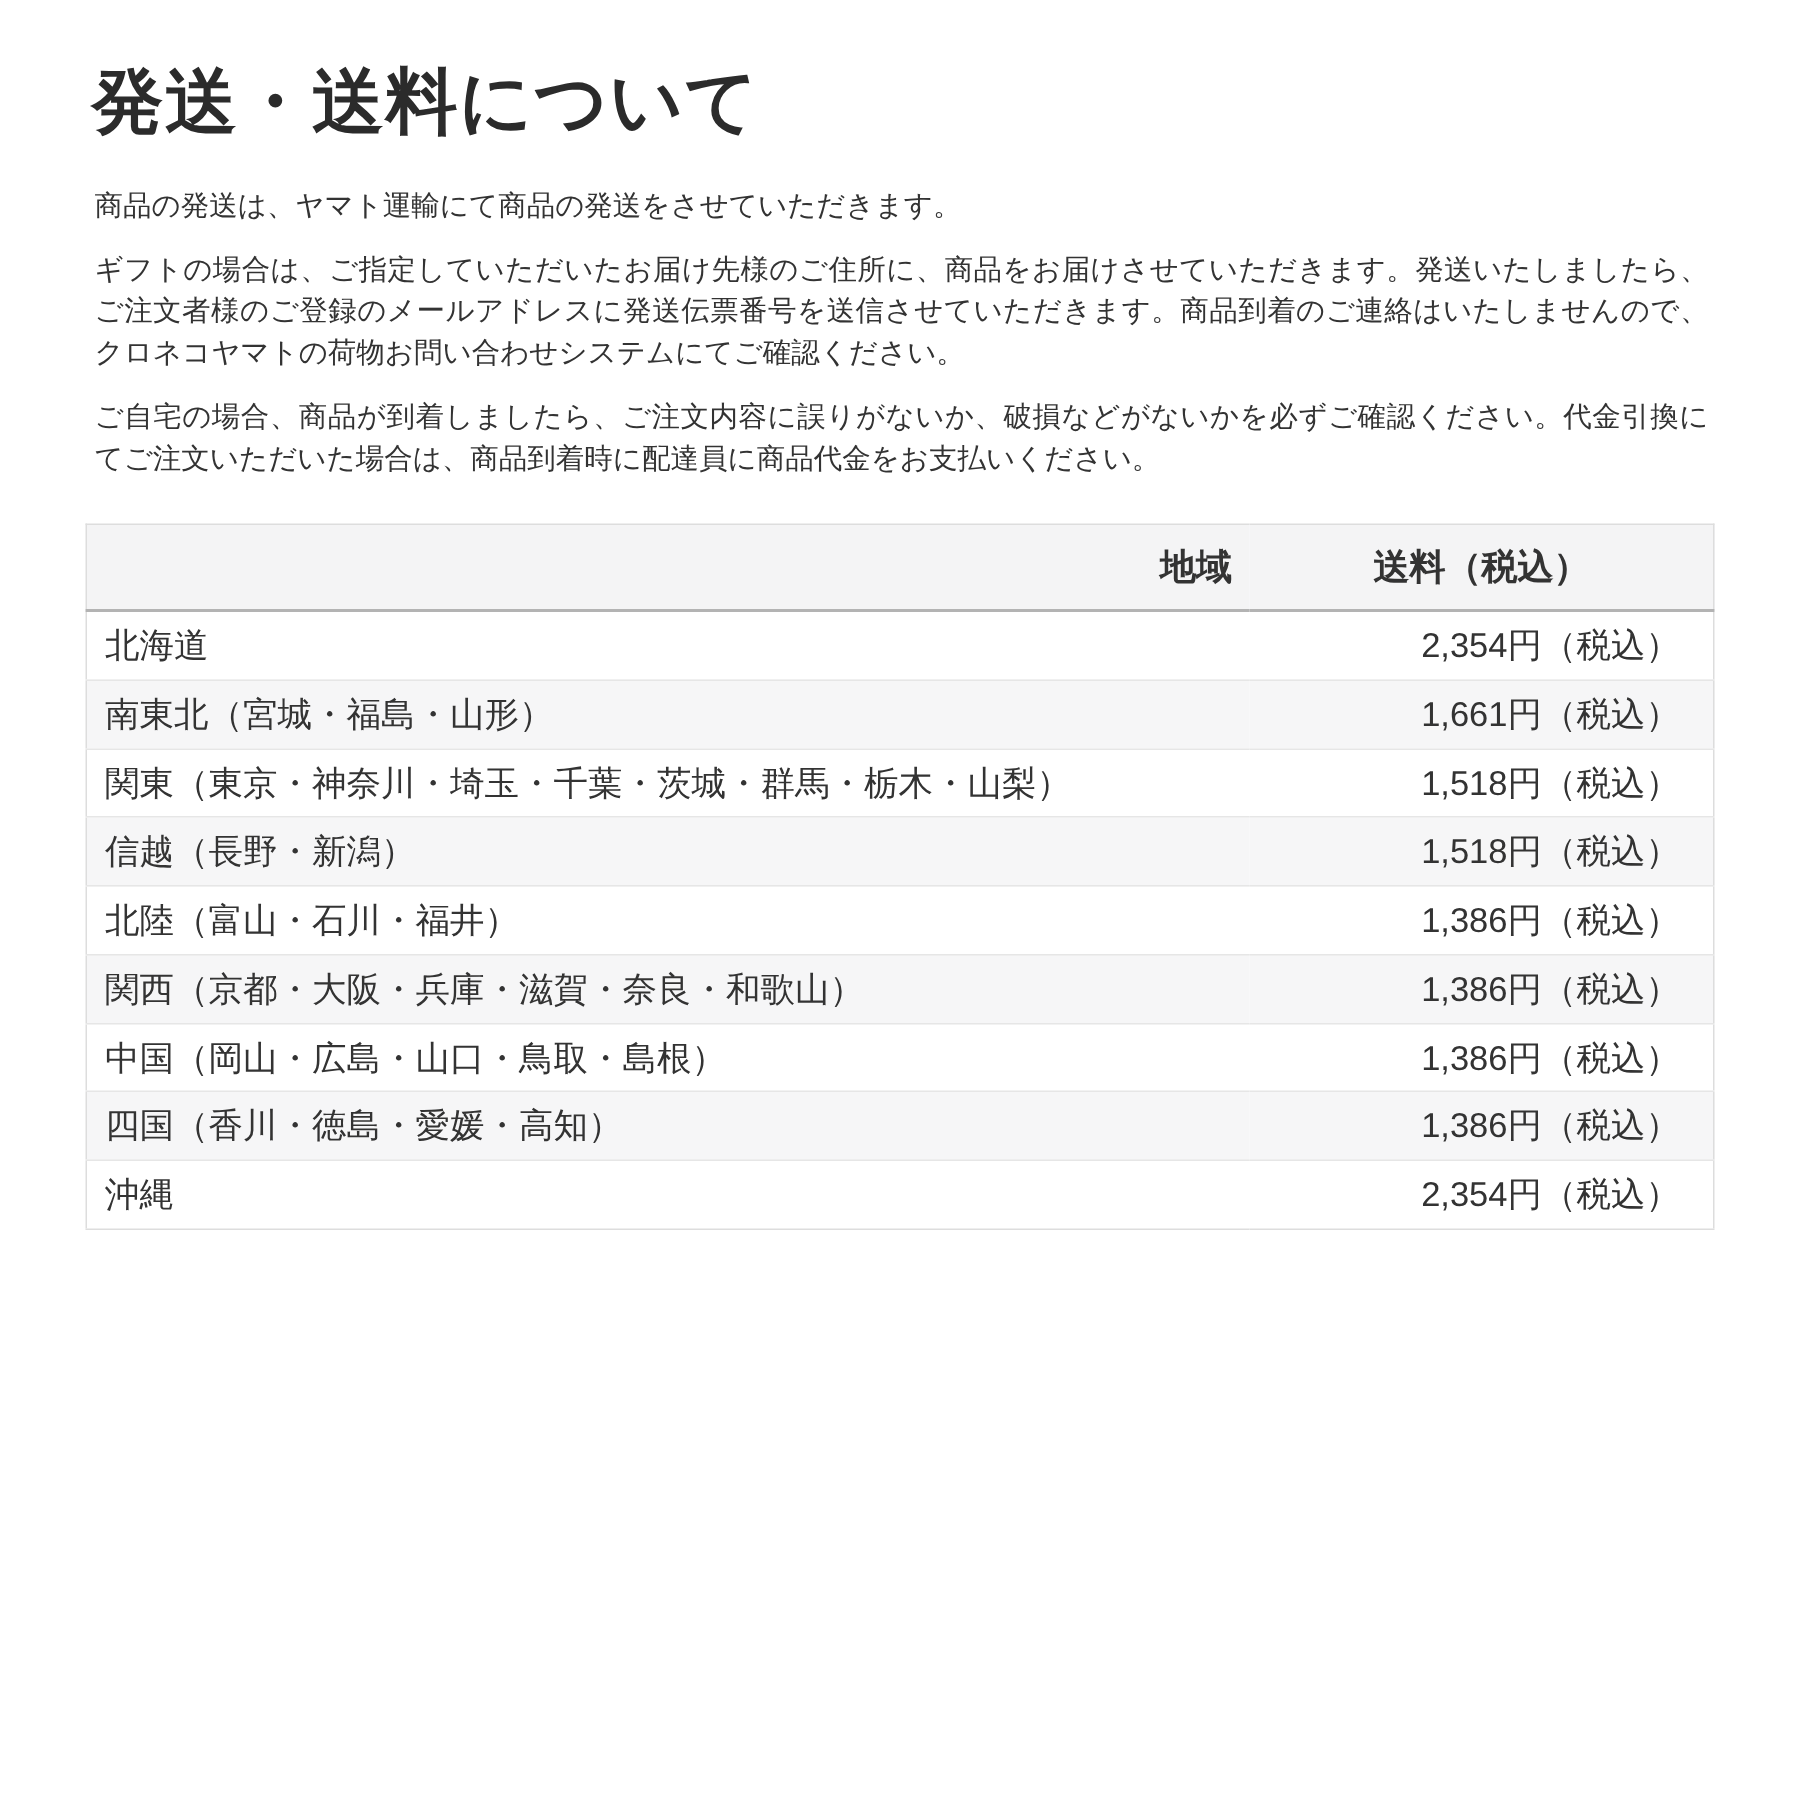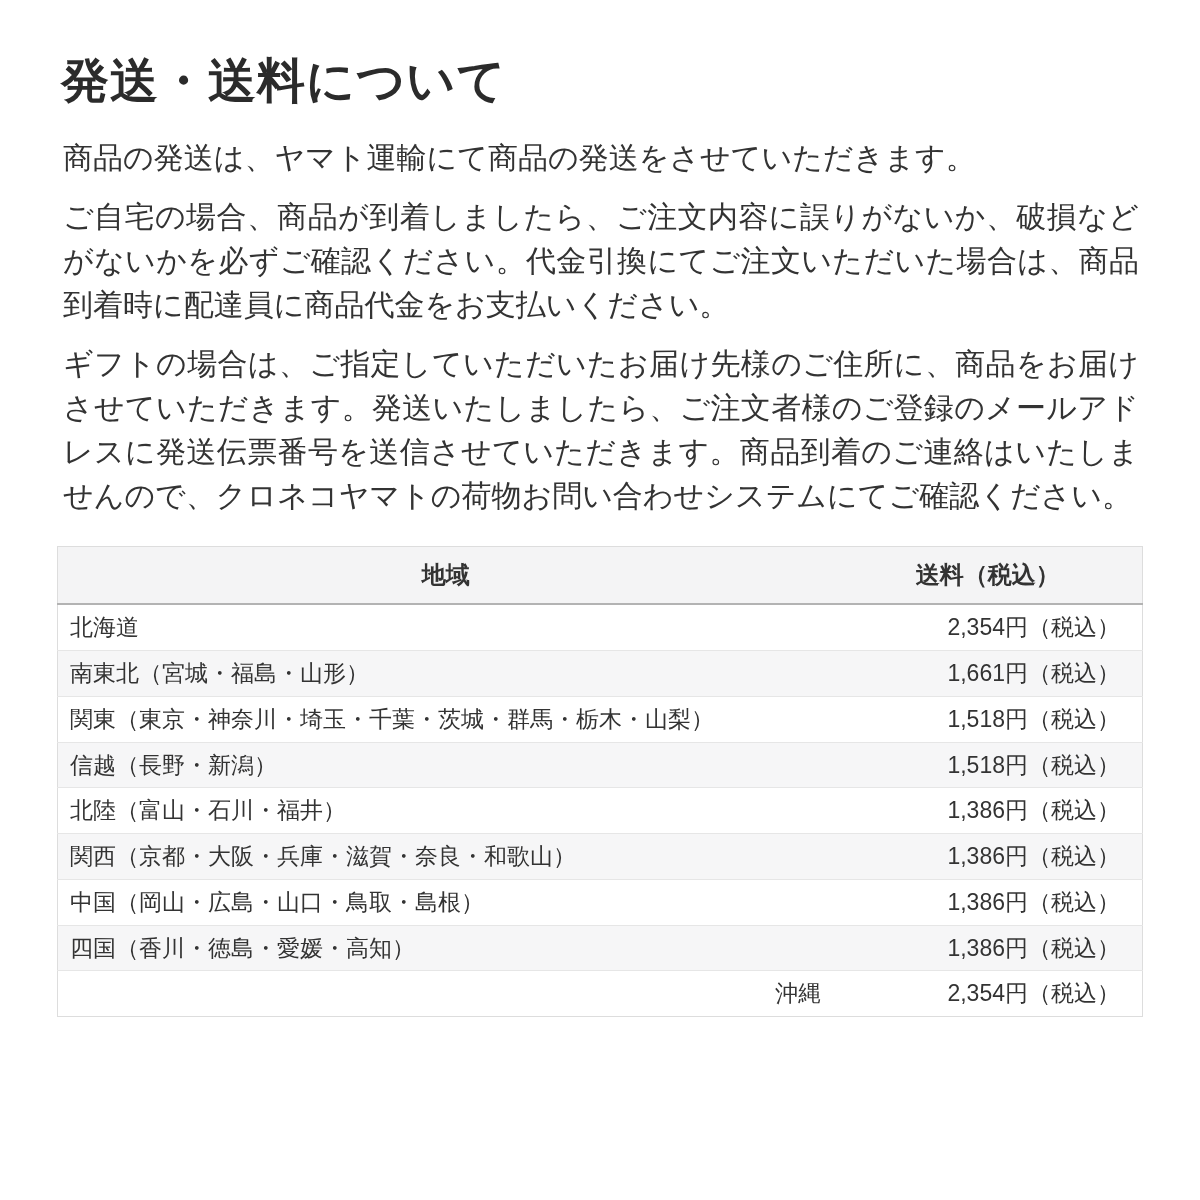--- a/index.html
+++ b/index.html
@@ -10,71 +10,71 @@
     --rule:#e6e6e6;
     --outer:#dddddd;
     --head-rule:#b3b3b3;
   }
   *{box-sizing:border-box;margin:0;padding:0;}
   html,body{width:1200px;height:1200px;background:#ffffff;overflow:hidden;}
   body{
     font-family:"Liberation Sans","DejaVu Sans",sans-serif;
     color:var(--text);
   }
-  .page{padding:52px 57px 0 57px;}
+  .page{padding:40px 57px 0 57px;}
   .page-title{
     font-size:48px;
     font-weight:bold;
     color:var(--title);
     letter-spacing:1px;
     line-height:1.2;
     margin:0 0 26px 4px;
   }
   .para{
-    font-size:30px;
+    font-size:19px;
     line-height:1.47;
     margin:0 4px 15px 6px;
     text-align:justify;
   }
   .shipping-table{
     width:100%;
     margin-top:28px;
     border-collapse:collapse;
     border:1px solid var(--outer);
     font-size:23px;
   }
   .shipping-table th{
     background:var(--header-bg);
     border-bottom:2px solid var(--head-rule);
     font-weight:bold;
     font-size:24px;
     padding:12px 12px;
   }
-  .shipping-table th.region-head{text-align:center;width:71.5%;}
+  .shipping-table th.region-head{text-align:right;width:71.5%;}
   .shipping-table th.fee-head{text-align:center;width:28.5%;}
   .shipping-table td{
     padding:8px 12px;
     border-bottom:1px solid var(--rule);
     line-height:1.25;
     margin-top:24px;
   }
   .shipping-table td.fee{text-align:right;padding-right:22px;white-space:nowrap;}
   .shipping-table tbody tr:nth-child(even){background:var(--stripe);}
-  .shipping-table tbody tr:last-child td{border-bottom:1px solid var(--outer);text-align:right;}
+  .shipping-table tbody tr:last-child td{border-bottom:1px solid var(--outer);}
 </style>
 </head>
 <body>
 
 <div class="page">
 
   <h1 class="page-title">発送・送料について</h1>
 
   <p class="para">商品の発送は、ヤマト運輸にて商品の発送をさせていただきます。</p>
+  <p class="para">ギフトの場合は、ご指定していただいたお届け先様のご住所に、商品をお届けさせていただきます。発送いたしましたら、ご注文者様のご登録のメールアドレスに発送伝票番号を送信させていただきます。商品到着のご連絡はいたしませんので、クロネコヤマトの荷物お問い合わせシステムにてご確認ください。</p>
   <p class="para">ご自宅の場合、商品が到着しましたら、ご注文内容に誤りがないか、破損などがないかを必ずご確認ください。代金引換にてご注文いただいた場合は、商品到着時に配達員に商品代金をお支払いください。</p>
-  <p class="para">ギフトの場合は、ご指定していただいたお届け先様のご住所に、商品をお届けさせていただきます。発送いたしましたら、ご注文者様のご登録のメールアドレスに発送伝票番号を送信させていただきます。商品到着のご連絡はいたしませんので、クロネコヤマトの荷物お問い合わせシステムにてご確認ください。</p>
 
   <table class="shipping-table">
     <thead>
       <tr>
         <th class="region-head">地域</th>
         <th class="fee-head">送料（税込）</th>
       </tr>
     </thead>
     <tbody>
         <tr>

